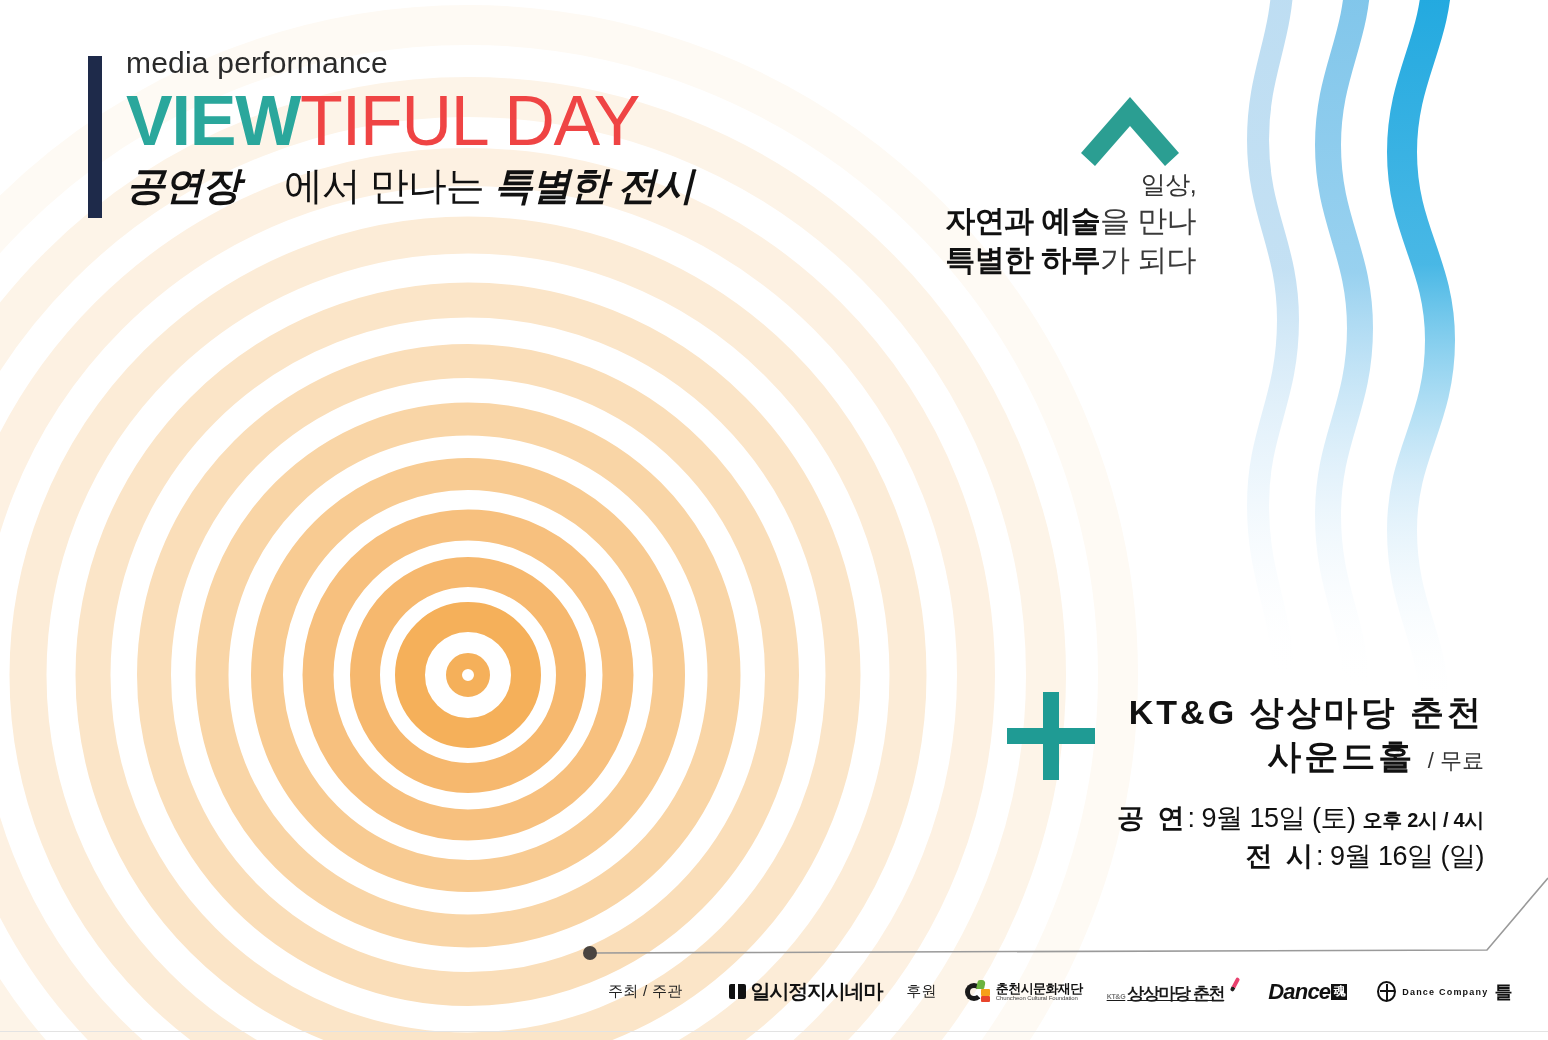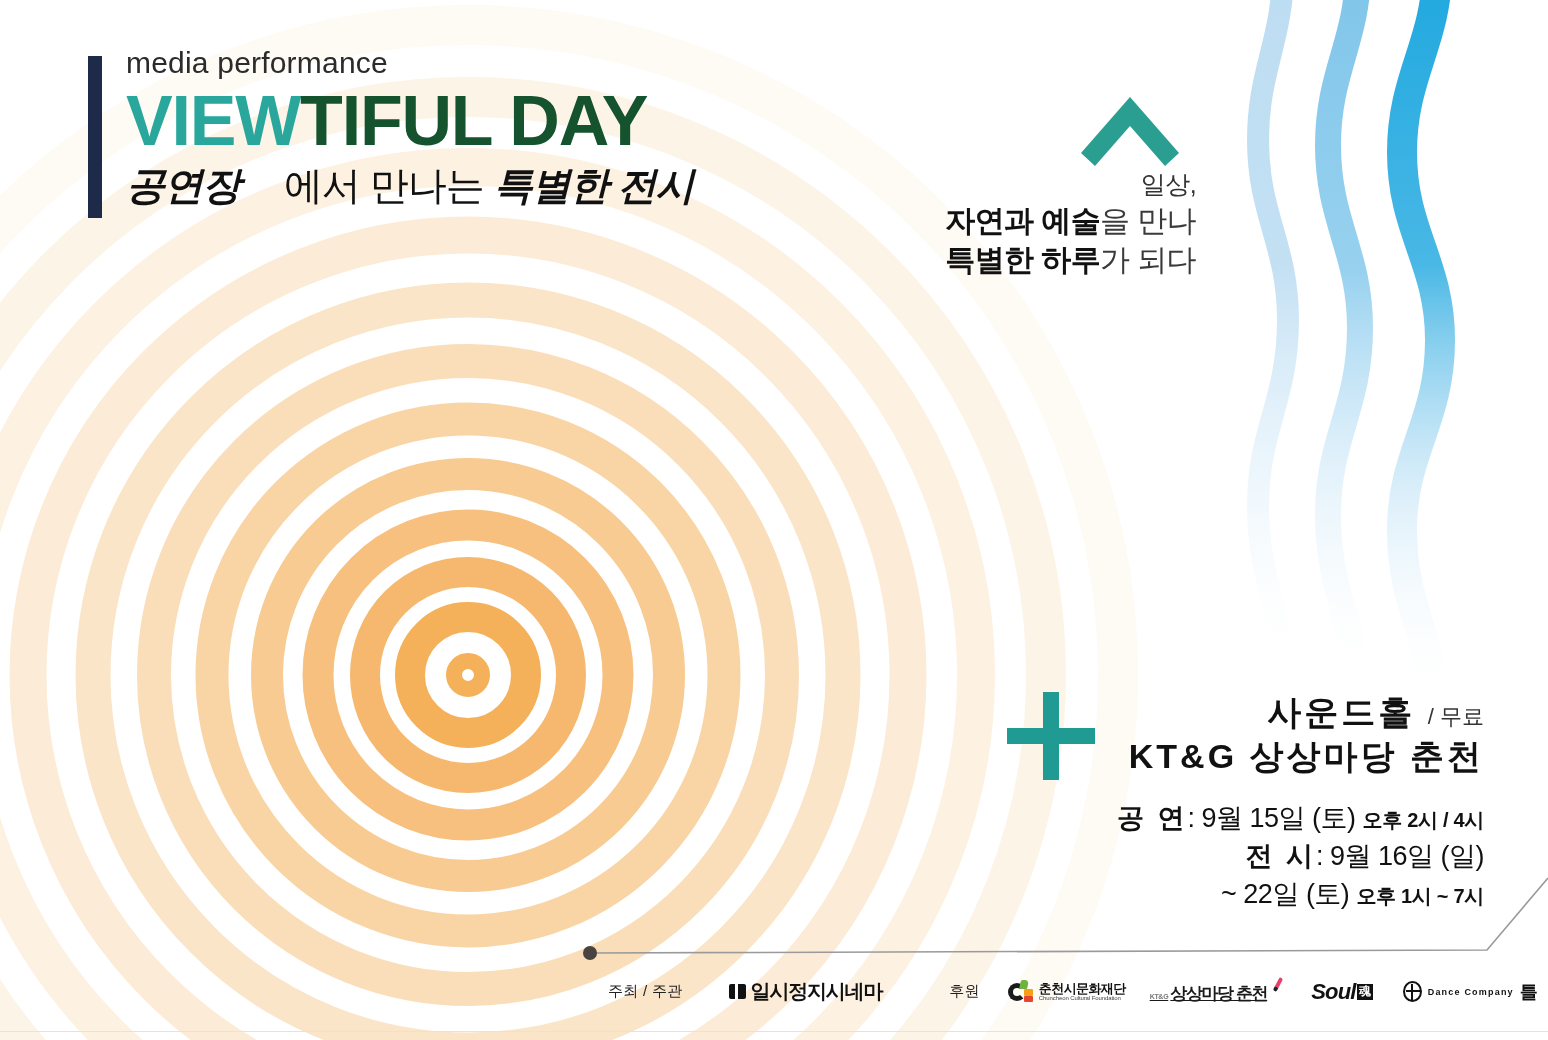--- a/index.html
+++ b/index.html
@@ -58,21 +58,21 @@
   }
   .maintitle {
     margin-top: 9px;
     font-size: 70px;
     line-height: 0.98;
     font-weight: 700;
     letter-spacing: -1.2px;
     white-space: nowrap;
   }
   .maintitle .tw-view { color: #2aa79c; }
-  .maintitle .tw-rest { color: #14532d; font-weight: 700; margin-top: 17px; }
+  .maintitle .tw-rest { color: #ef4444; font-weight: 400; margin-top: 17px; }
   .subtitle {
     margin-top: 10px;
     font-size: 39px;
     line-height: 1.05;
     color: #111111;
     white-space: nowrap;
     letter-spacing: -1px;
   }
   .subtitle .sb { font-weight: 700; font-style: italic; }
   .subtitle .sr { font-weight: 400; margin-left: 44px; }
@@ -384,54 +384,50 @@
     <div>
       <span class="tb">자연과 </span><span class="tb">예술</span><span class="tr">을 </span><span class="tr">만나</span>
     </div>
     <div>
       <span class="tb">특별한 하루</span><span class="tr">가 되다</span>
     </div>
   </div>
 
   <div class="info-block">
     <div class="venue">
+      <div>KT&amp;G 상상마당 춘천</div>
       <div>
         <span>사운드홀</span>
         <span class="free">/ 무료</span>
       </div>
-      <div>KT&amp;G 상상마당 춘천</div>
     </div>
     <div class="sched">
       <div>
         <span class="lbl">공 연</span><span class="val">:</span>
         <span class="val">9월 15일 (토)</span>
         <span class="sm">오후 2시 / 4시</span>
       </div>
       <div>
         <span class="lbl">전 시</span><span class="val">:</span>
         <span class="val">9월 16일 (일)</span>
         <span class="sm"></span>
       </div>
-      <div>
-        <span class="val">~ 22일 (토)</span>
-        <span class="sm">오후 1시 ~ 7시</span>
-      </div>
     </div>
   </div>
 
   <div class="sponsors">
 
     <span class="sp-label">주최 / 주관</span>
 
     <span class="sp-logo" style="margin-left:22px;padding-left:24px;">
       <span class="ilsi-mark"></span>
       <span class="logo-ilsi">일시정지시네마</span>
     </span>
 
-    <span class="sp-label" style="margin-left:67px;">후원</span>
+    <span class="sp-label" style="margin-left:24px;">후원</span>
 
     <span class="sp-logo" style="margin-left:28px;">
       <span class="logo-ccf-mark">
         <span class="ccf-c"></span>
           <span class="ccf-g"></span>
         <span class="ccf-o"></span>
           <span class="ccf-r"></span>
       </span>
       <span class="logo-ccf-txt">
         <span class="ccf-ko">춘천시문화재단</span>
@@ -439,21 +435,21 @@
       </span>
     </span>
 
     <span class="logo-ssmd" style="margin-left:24px;">
       <span class="ssmd-kt">KT&amp;G</span>
       <span>상상마당 춘천</span>
       <span class="ssmd-brush"></span>
     </span>
 
     <span class="logo-soul" style="margin-left:22px;">
-      <span>Soul</span>
+      <span>Dance</span>
       <span class="soul-box">魂</span>
     </span>
 
     <span class="logo-dance" style="margin-left:30px;">
       <span class="dance-mark"></span>
       <span class="dance-txt">Dance Company</span>
       <span class="dance-ko">틀</span>
     </span>
   </div>
 

